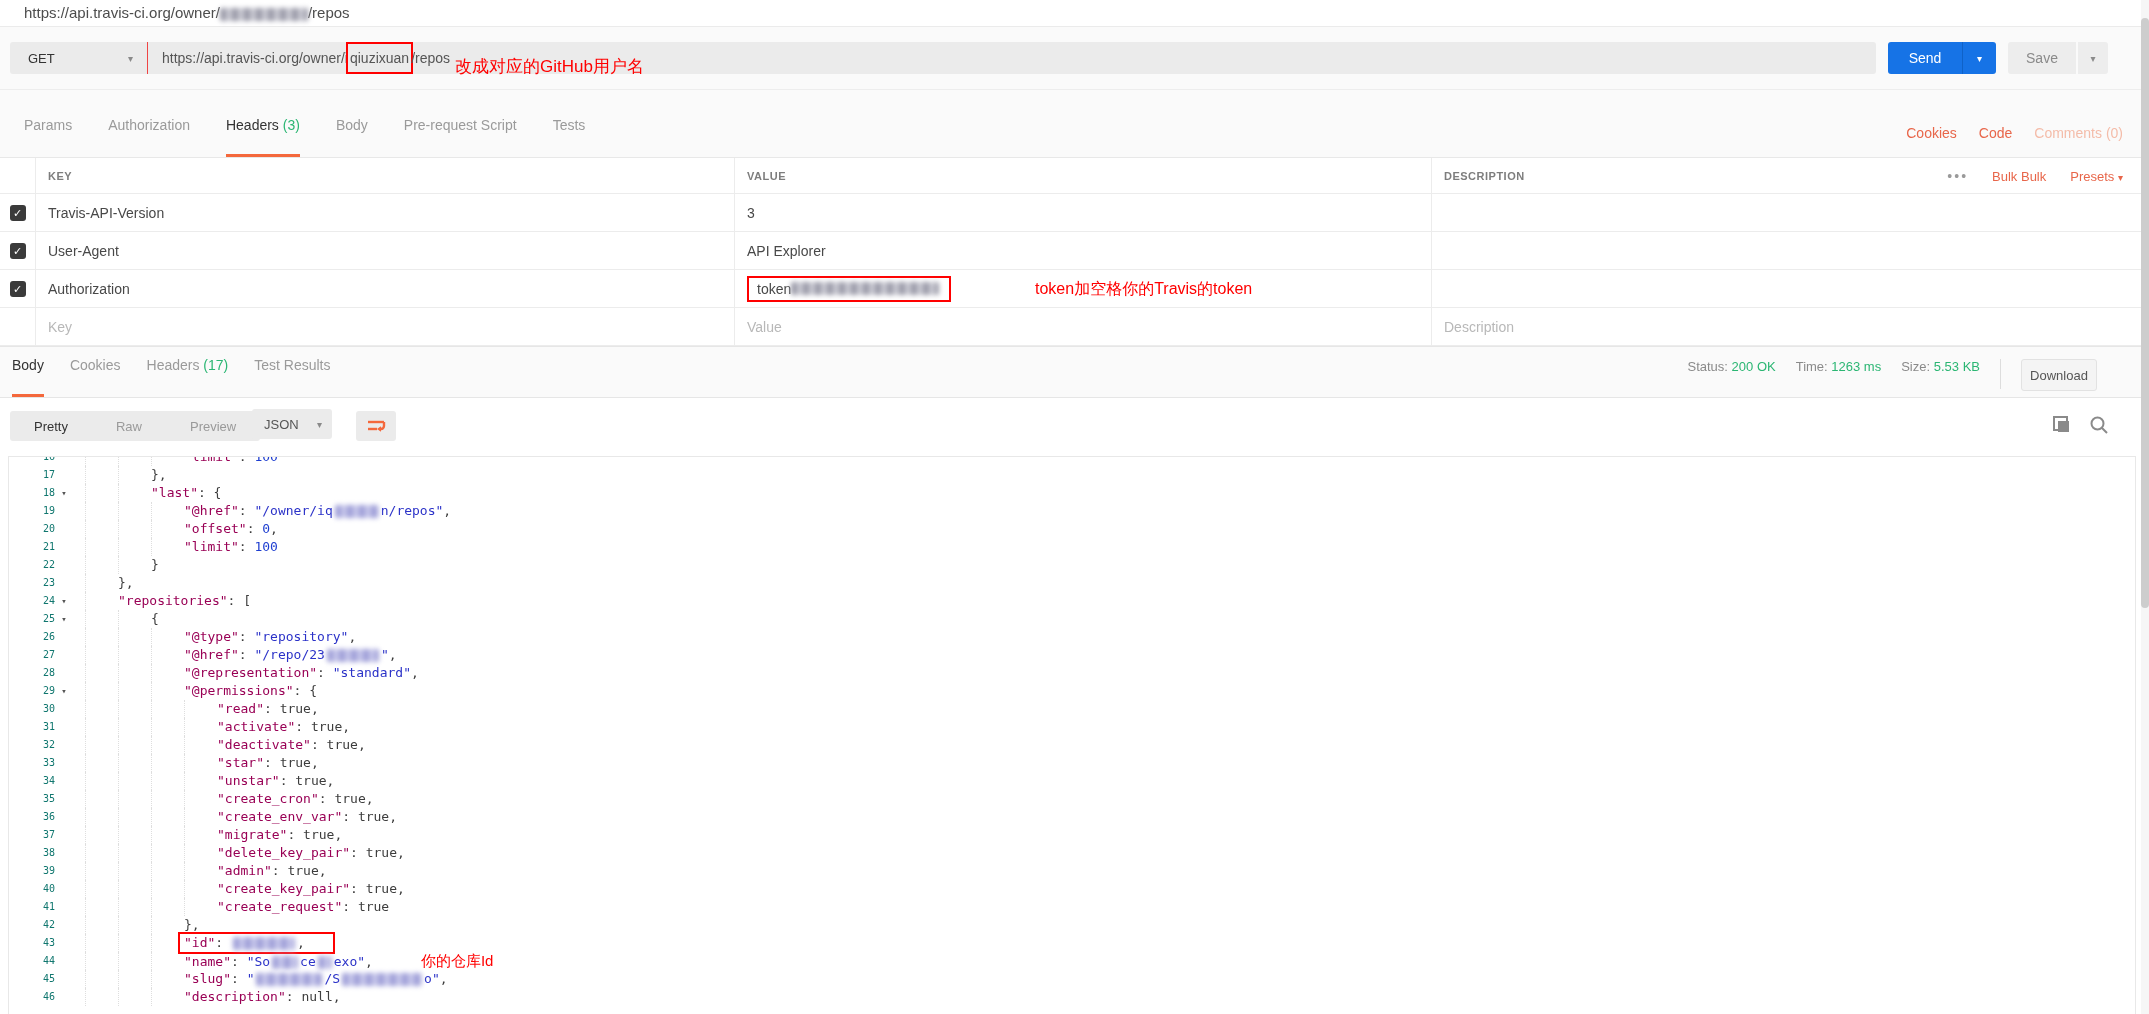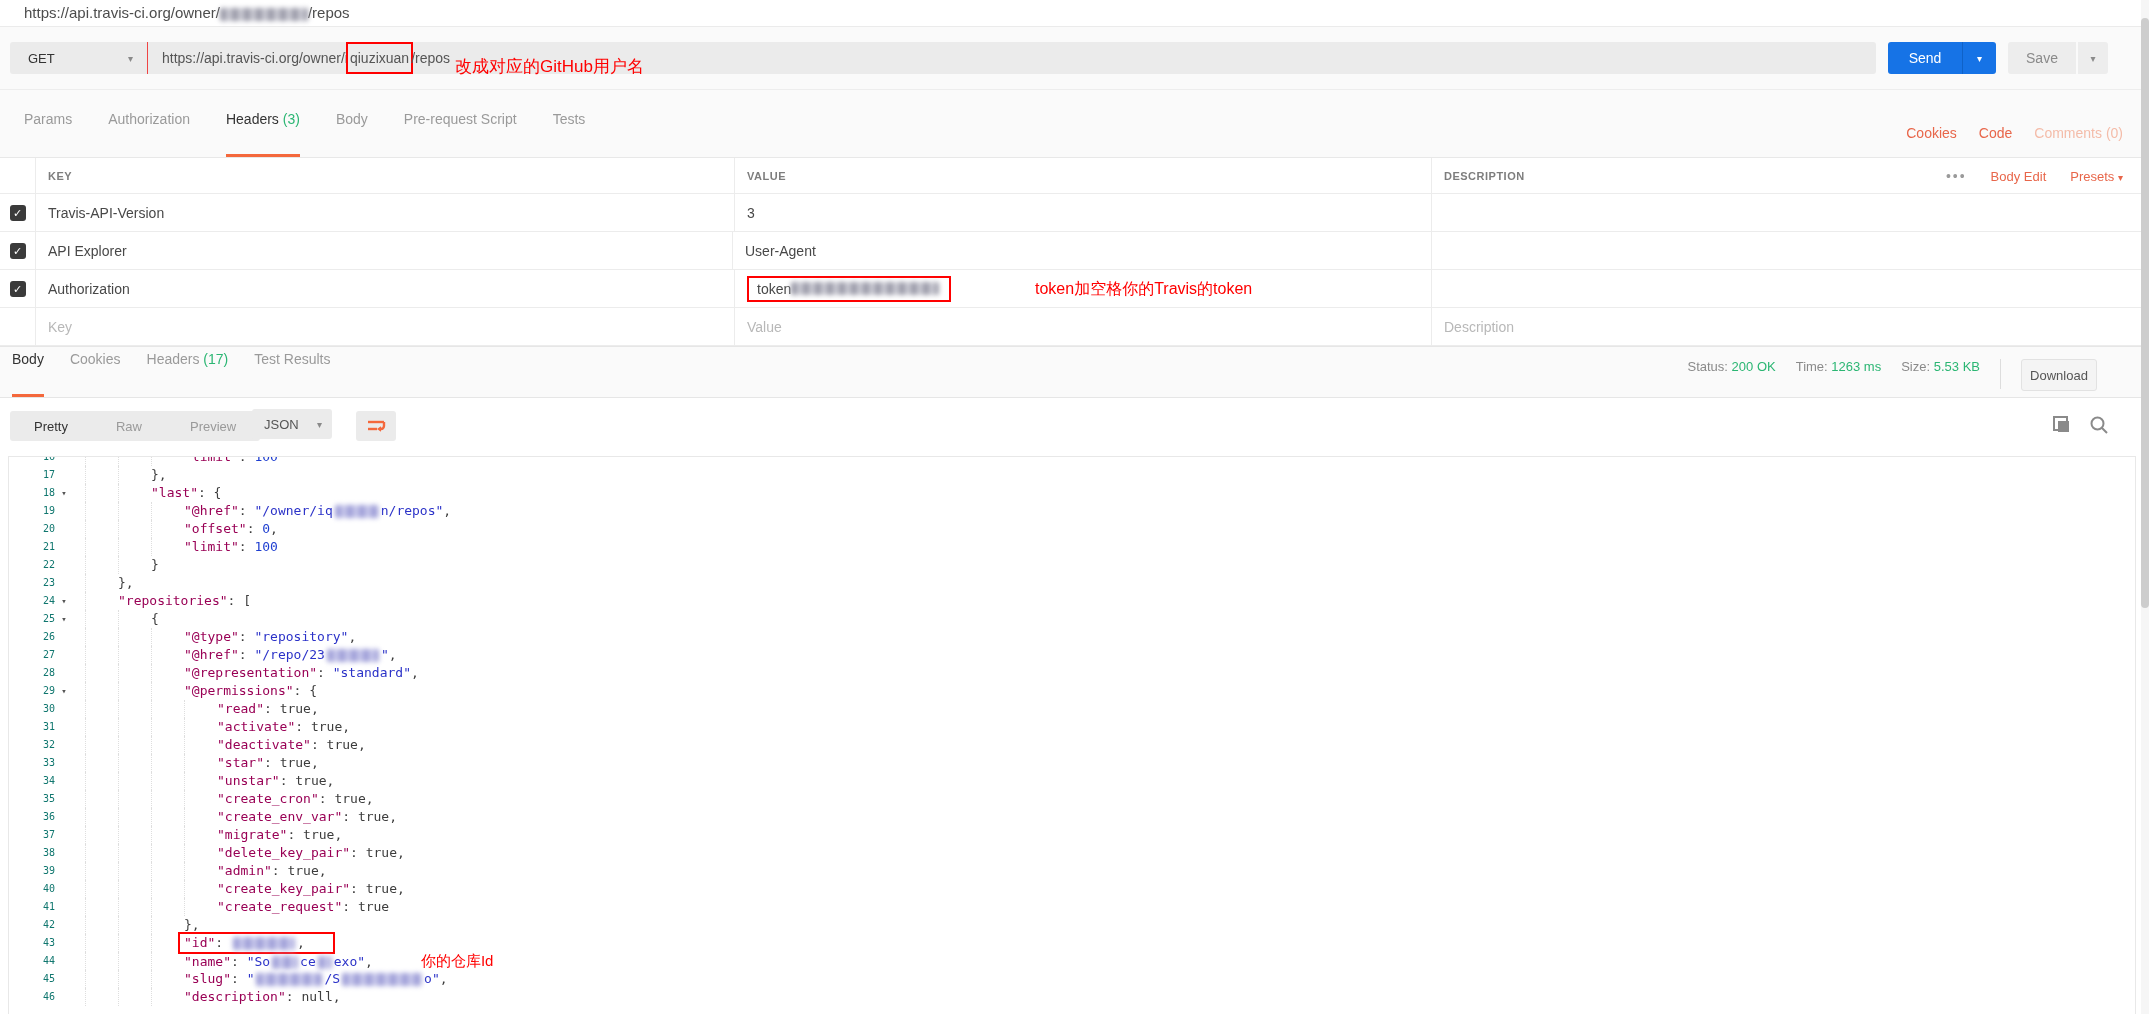--- a/index.html
+++ b/index.html
@@ -24,21 +24,21 @@
   .send-caret { width:34px; background:#1673e6; border-left:1px solid #0f62c8; border-radius:0 3px 3px 0; display:flex; align-items:center; justify-content:center; cursor:pointer; }
   .send-caret .caret { color:#fff; }
   .savegroup { position:absolute; left:2008px; top:15px; height:32px; display:flex; gap:2px; }
   .save-main { width:68px; background:#ededed; color:#8a8a8a; font-size:14px; border-radius:3px 0 0 3px; display:flex; align-items:center; justify-content:center; cursor:pointer; }
   .save-caret { width:30px; background:#ededed; border-radius:0 3px 3px 0; display:flex; align-items:center; justify-content:center; cursor:pointer; }
 
   
   .tabbar { left:0; top:90px; width:2149px; height:68px; background:#fafafa; border-bottom:1px solid #e8e8e8; display:flex; align-items:flex-end; }
   .tabs { display:flex; gap:36px; padding-left:24px; }
   .tab { font-size:14px; color:#9a9a9a; padding-bottom:14px; cursor:pointer; white-space:nowrap; }
-  .tab.active { color:#333; border-bottom:3px solid #f4683c; padding-bottom:27px; }
+  .tab.active { color:#333; border-bottom:3px solid #f4683c; padding-bottom:21px; }
   .tcount { color:#2bb673; }
   .toplinks { margin-left:auto; display:flex; gap:22px; padding:0 26px 16px 0; font-size:14px; }
   .lnk { color:#e8664a; cursor:pointer; }
   .lnk.muted { color:#f4bca9; }
 
   
   .htable { left:0; top:158px; width:2149px; }
   .trow { display:flex; height:38px; border-bottom:1px solid #ececec; align-items:stretch; position:relative; }
   .thead { height:36px; }
   .cell { display:flex; align-items:center; font-size:14px; color:#484848; }
@@ -150,43 +150,43 @@
 </div>
 
 <div class="abs htable">
   <div class="trow thead">
     <div class="cell c0"></div>
     <div class="cell ckey">KEY</div>
     <div class="cell cval">VALUE</div>
     <div class="cell cdesc">DESCRIPTION</div>
     <div class="headctl">
       <span class="moredots">•••</span>
-      <span class="olink">Body Edit</span>
+      <span class="olink">Bulk Bulk</span>
       <span class="olink"><span>Presets</span> <span class="caret" style="color:#e8664a">▾</span></span>
     </div>
   </div>
   <div>
       <div class="trow">
         <div class="cell c0">
           <span class="checkbox">✓</span>
         </div>
         <div class="cell ckey">Travis-API-Version</div>
         <div class="cell cval">
           <span>3</span>
         </div>
         <div class="cell cdesc"></div>
       </div>
       <div class="trow">
         <div class="cell c0">
           <span class="checkbox">✓</span>
         </div>
+        <div class="cell ckey">User-Agent</div>
         <div class="cell cval">
           <span>API Explorer</span>
         </div>
-        <div class="cell ckey">User-Agent</div>
         <div class="cell cdesc"></div>
       </div>
       <div class="trow">
         <div class="cell c0">
           <span class="checkbox">✓</span>
         </div>
         <div class="cell ckey">Authorization</div>
         <div class="cell cval">
           <span class="vredbox">
             <span>token </span>

